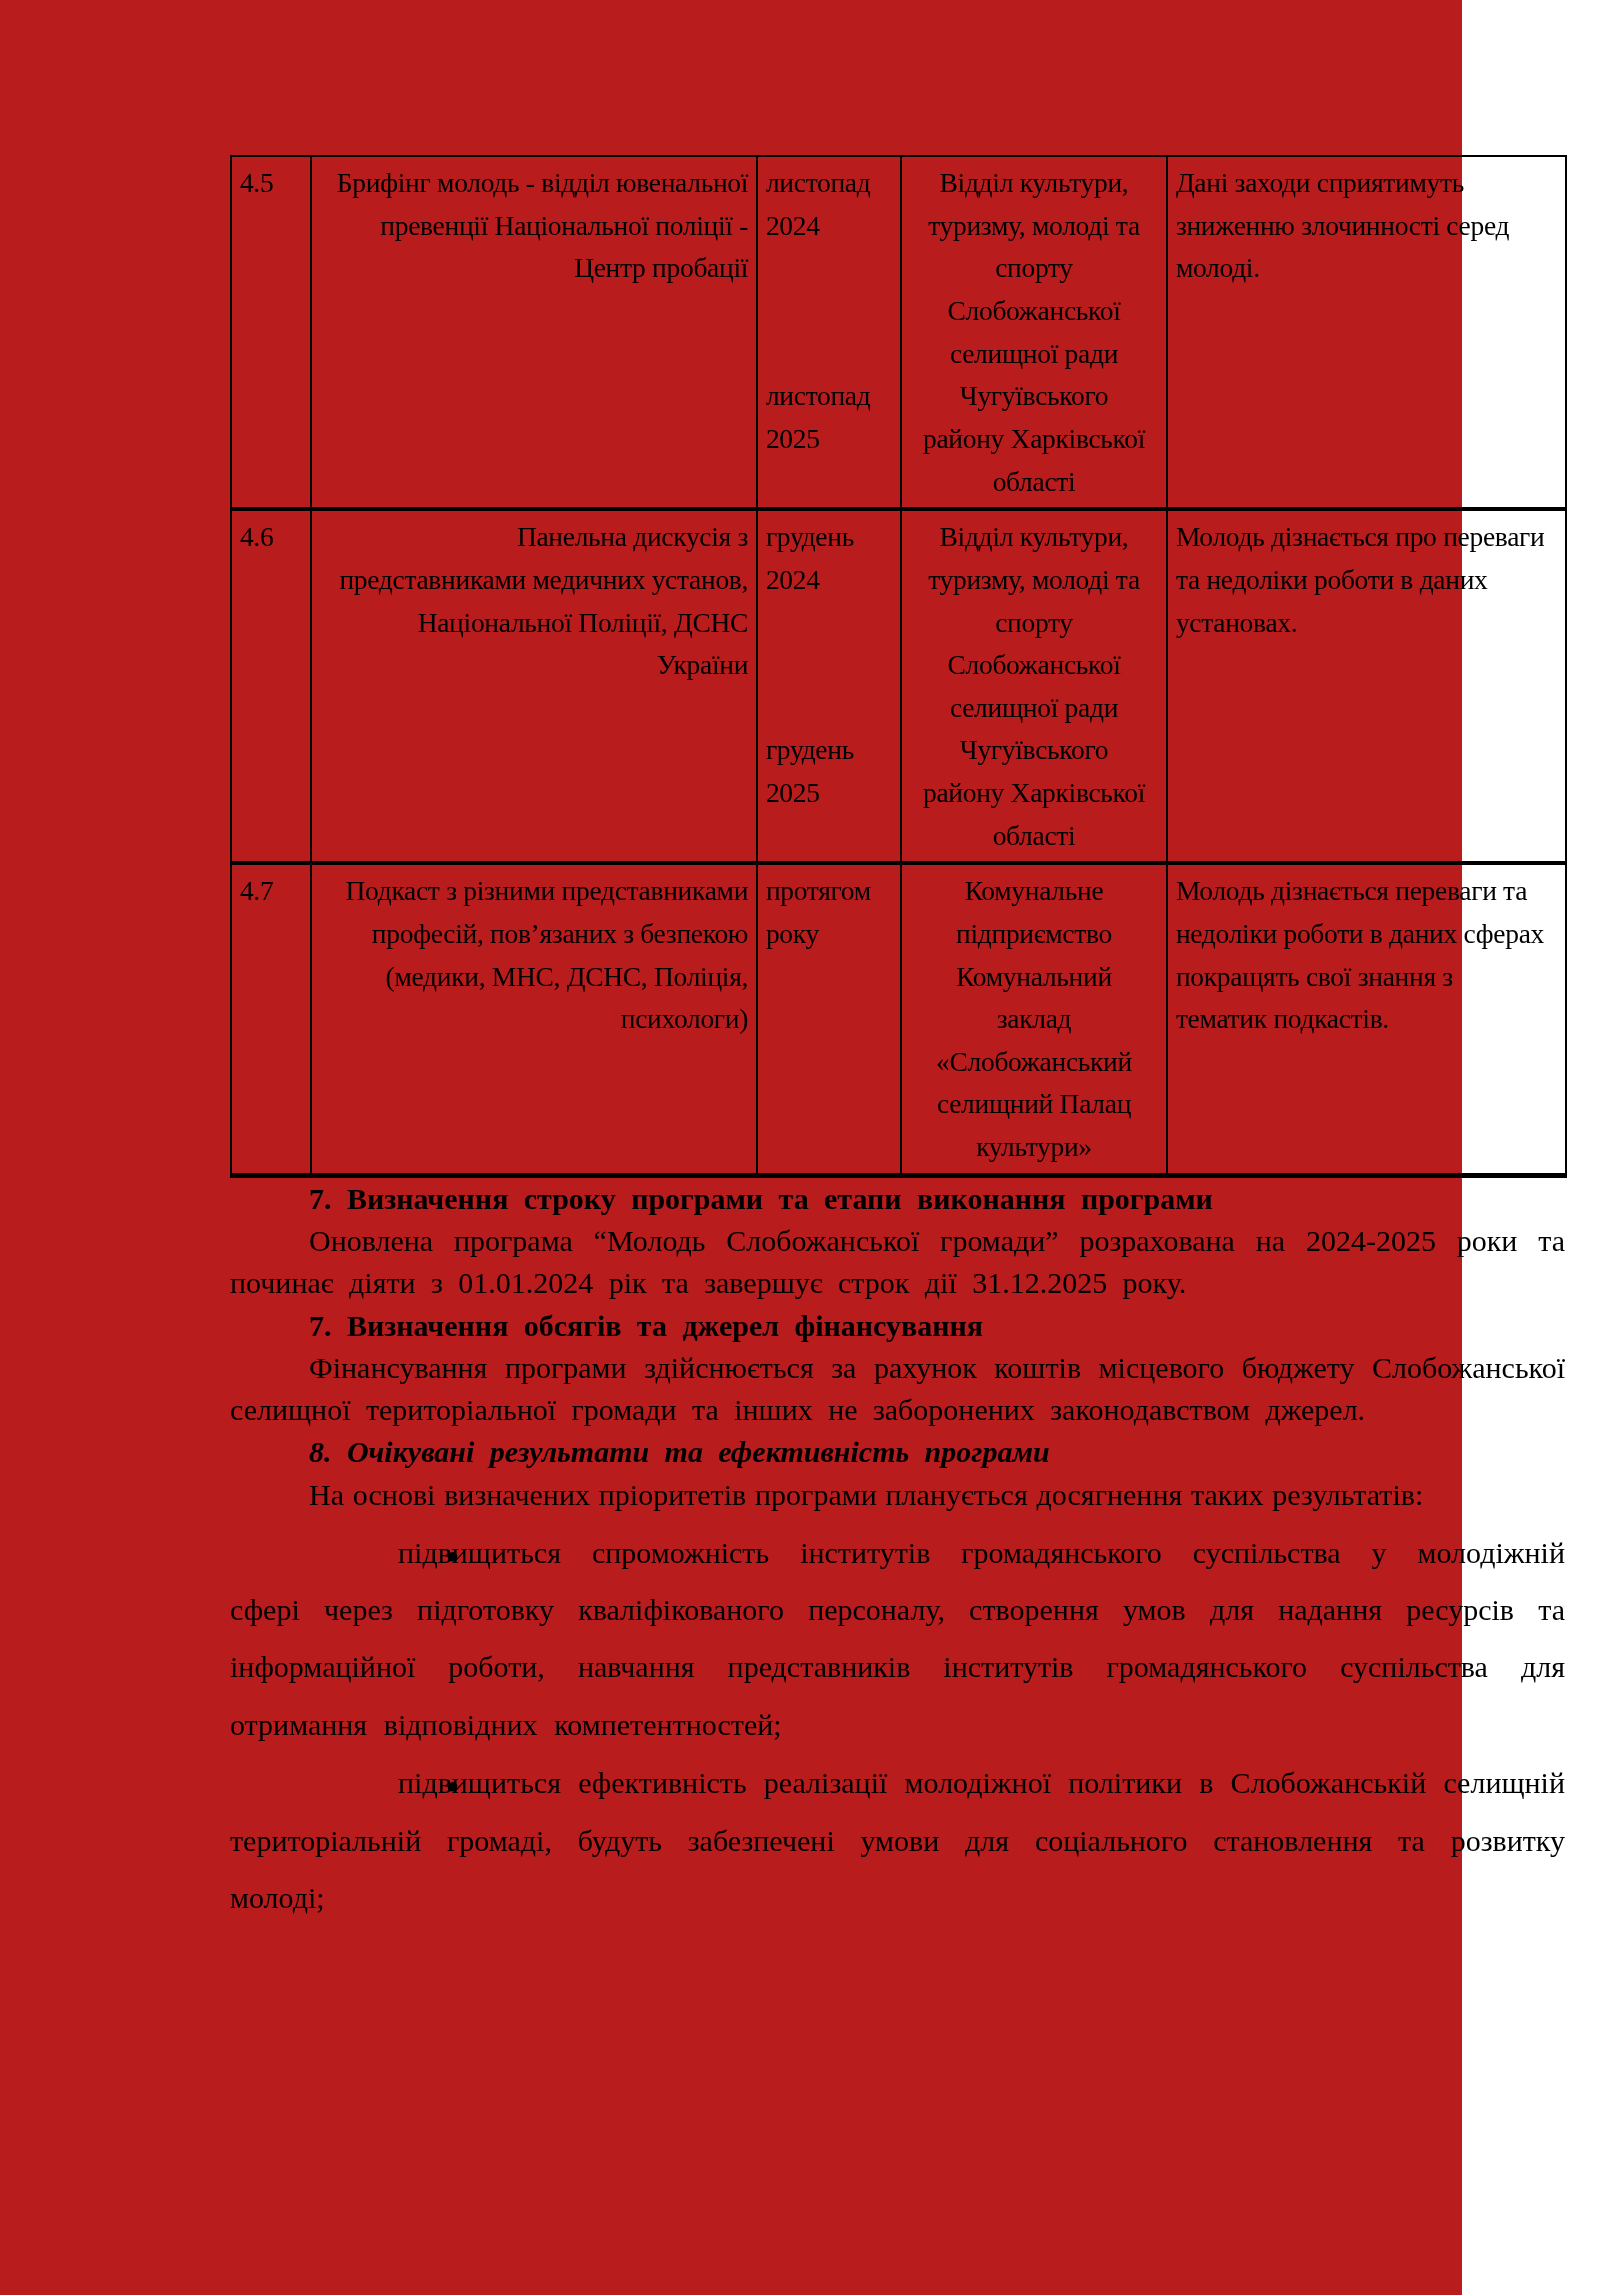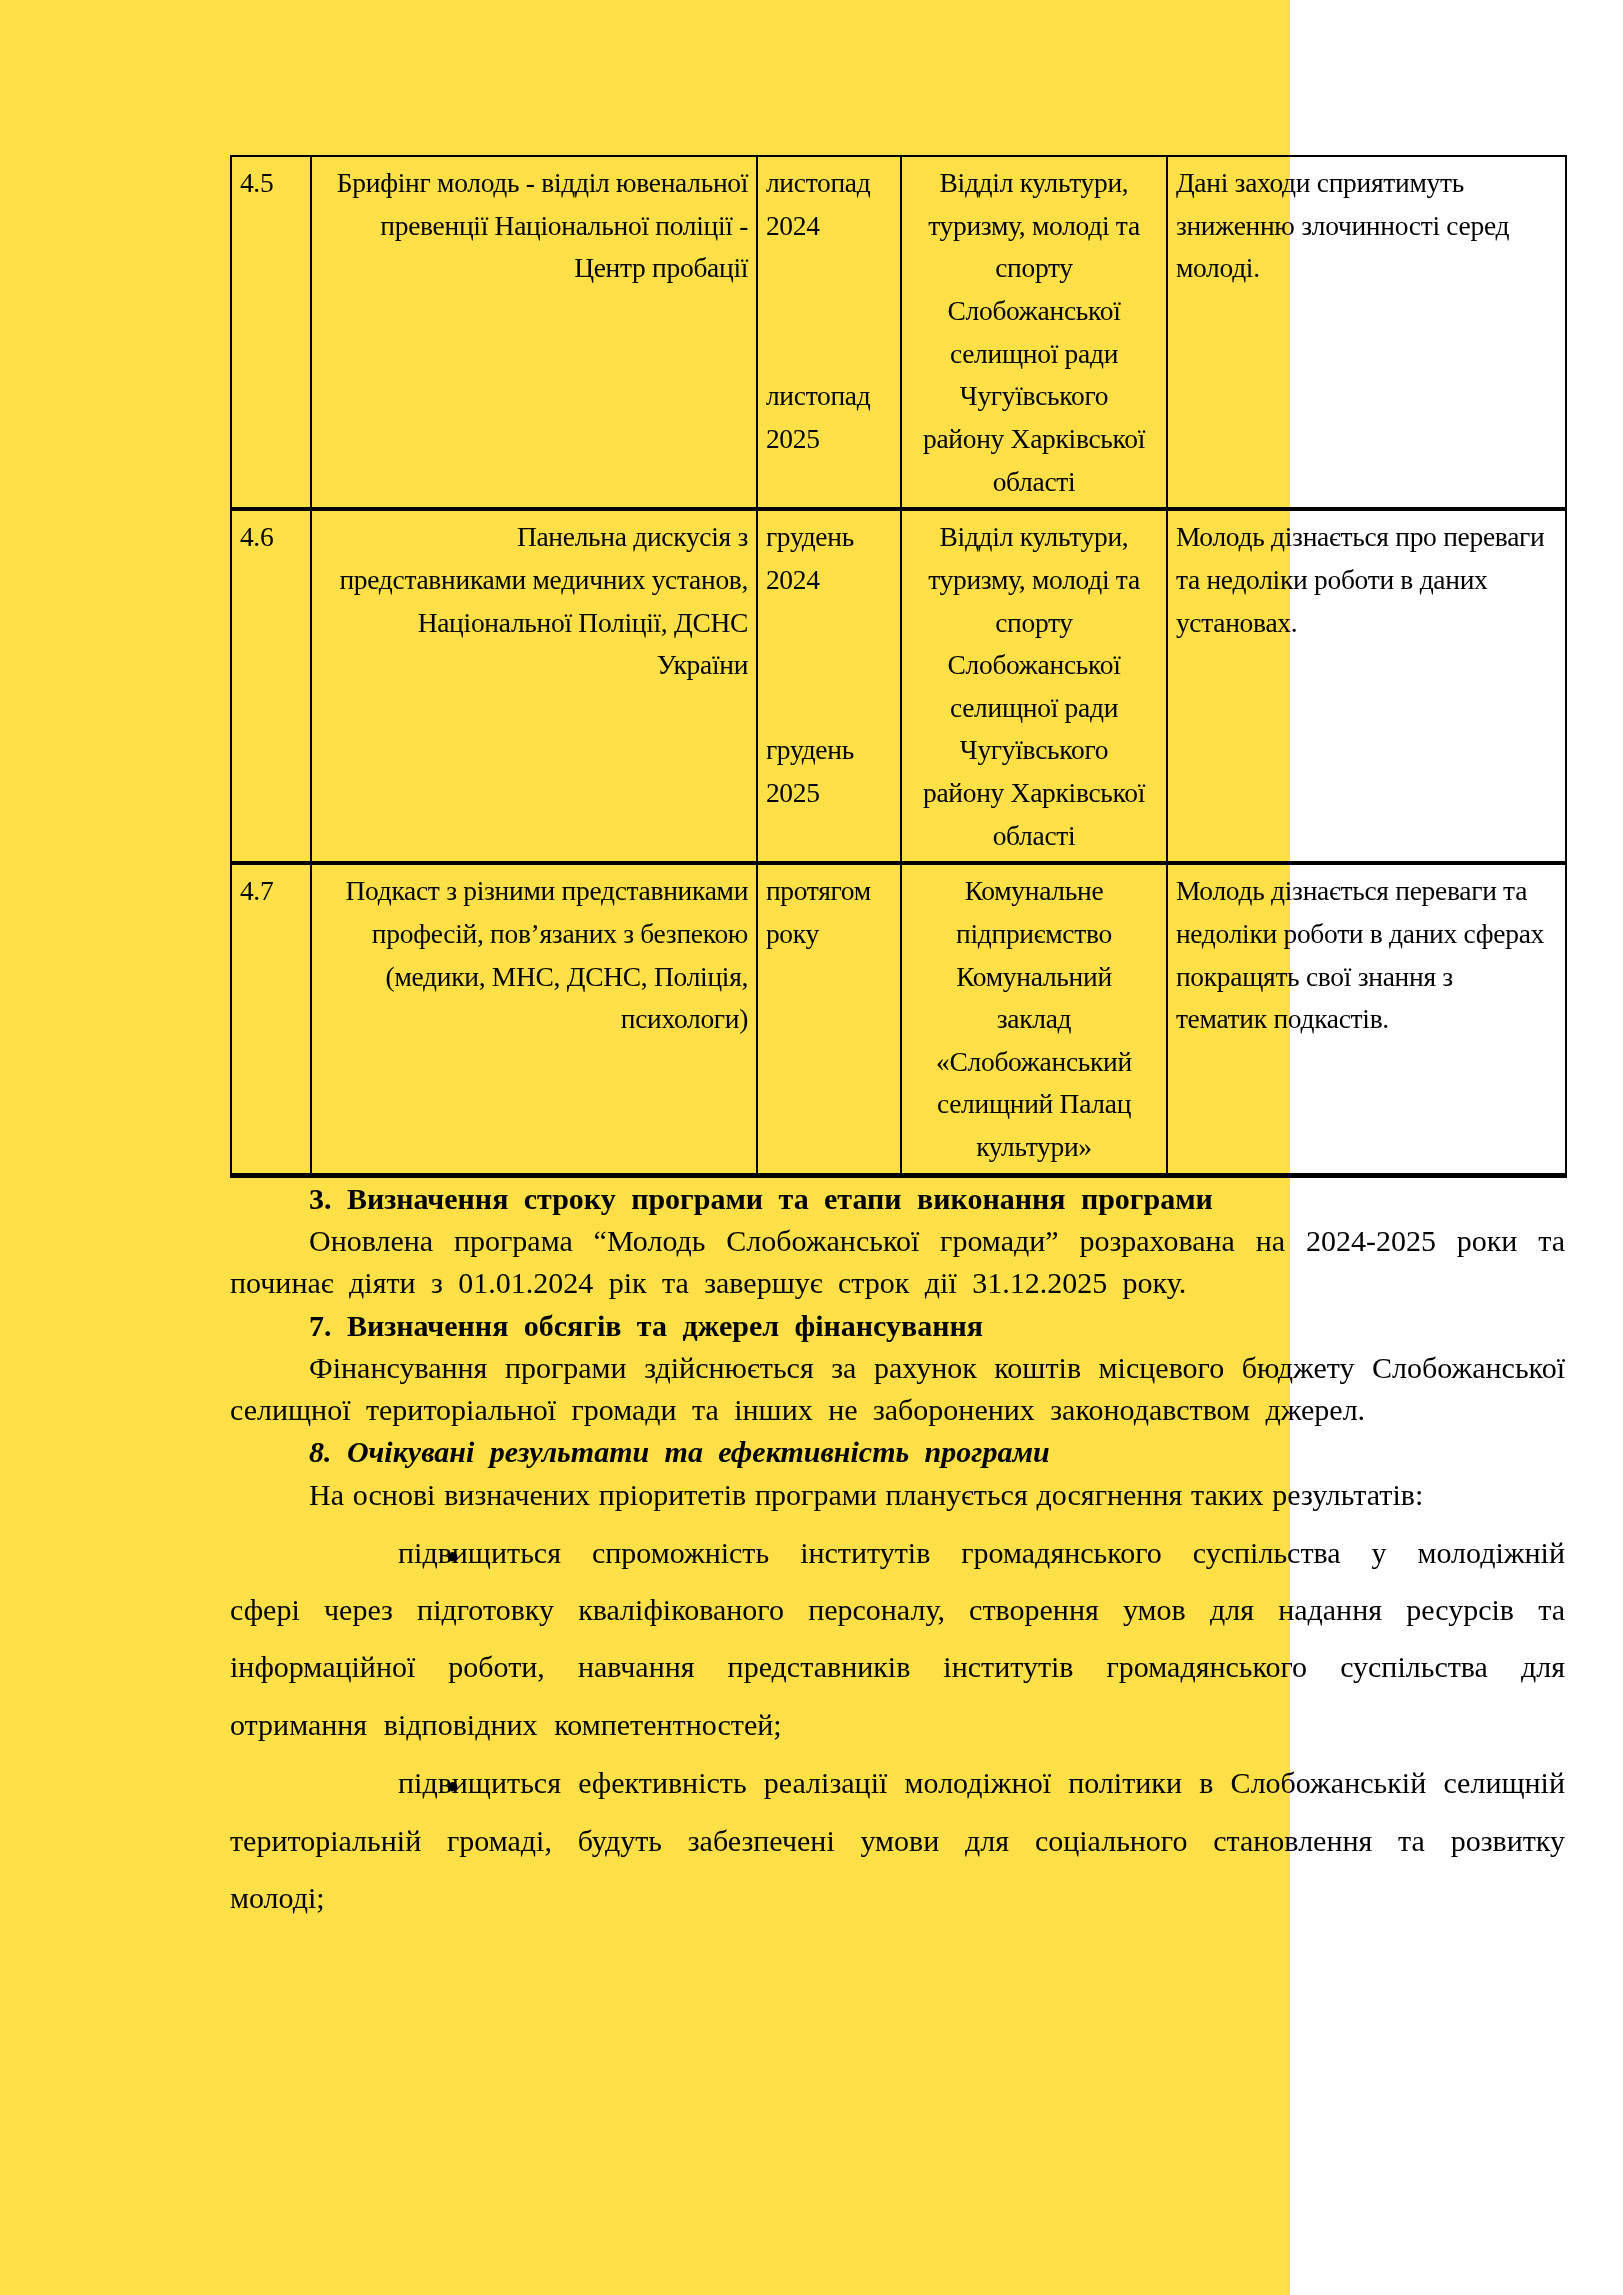--- a/index.html
+++ b/index.html
@@ -9,23 +9,23 @@
   }
   body {
     width: 1623px;
     height: 2295px;
     color: #000000;
     font-family: "Liberation Serif", "DejaVu Serif", serif;
     overflow: hidden;
   }
   .page {
     position: relative;
-    width: 1290px;
+    width: 1462px;
     height: 2295px;
-    background: #fde047;
+    background: #b91c1c;
   }
   .content {
     position: absolute;
     left: 230px;
     top: 155px;
     width: 1335px;
   }
 
   
   table.program {
@@ -175,21 +175,21 @@
 культури»</td>
           <td class="c-result">Молодь дізнається переваги та
 недоліки роботи в даних сферах
 покращять свої знання з
 тематик подкастів.</td>
         </tr>
       </tbody>
     </table>
 
     <div class="sec">
-      <p class="heading h6">3. Визначення строку програми та етапи виконання програми</p>
+      <p class="heading h6">7. Визначення строку програми та етапи виконання програми</p>
       <p>Оновлена програма “Молодь Слобожанської громади” розрахована на 2024-2025 роки та починає діяти з 01.01.2024 рік та завершує строк дії 31.12.2025 року.</p>
     </div>
 
     <div class="sec">
       <p class="heading h7">7. Визначення обсягів та джерел фінансування</p>
       <p>Фінансування програми здійснюється за рахунок коштів місцевого бюджету Слобожанської селищної територіальної громади та інших не заборонених законодавством джерел.</p>
     </div>
 
     <div class="sec">
       <p class="heading h8">8. Очікувані результати та ефективність програми</p>

